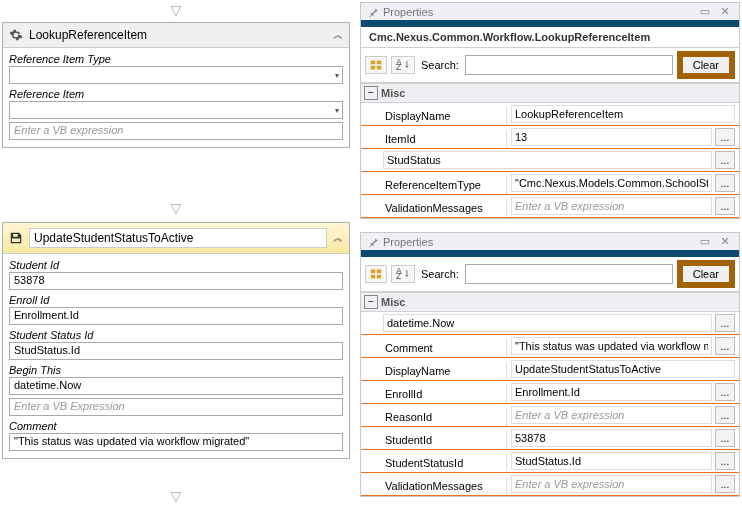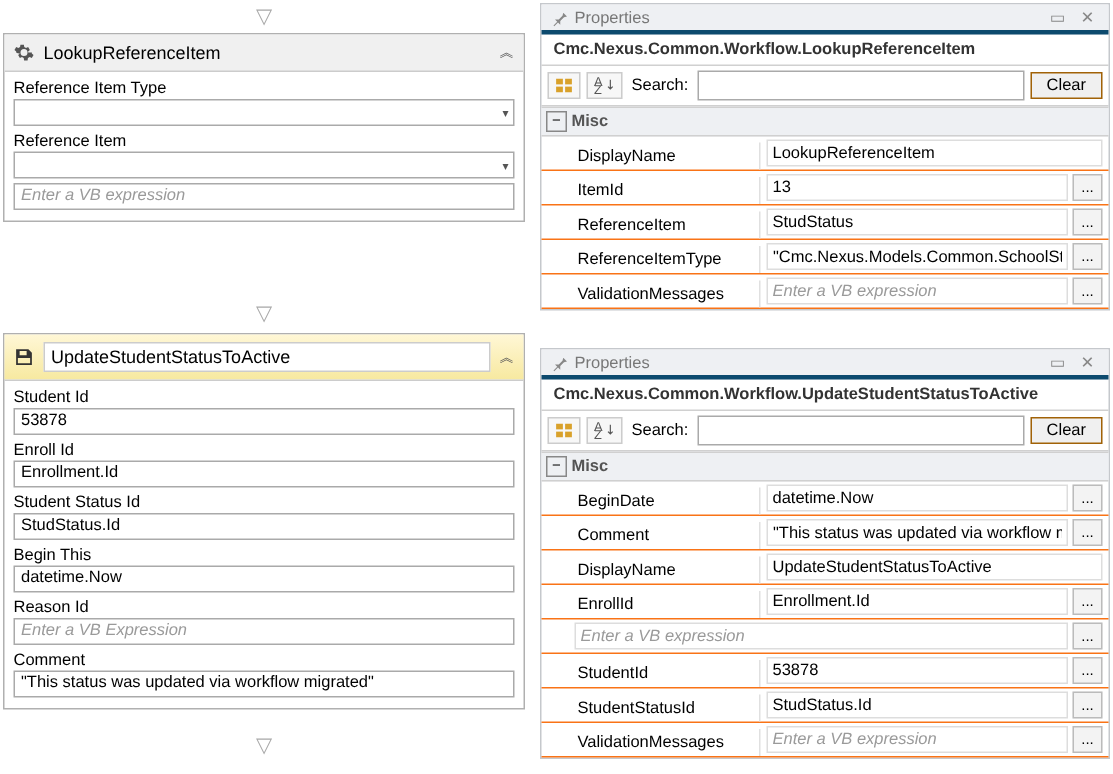--- a/index.html
+++ b/index.html
@@ -9,40 +9,40 @@
   .designer { position: absolute; left: 2px; width: 348px; }
   .flow-arrow { width: 348px; text-align: center; color: #aaa; font-size: 14px; line-height: 12px; padding: 2px 0;}
   .panel { border: 1px solid #b0b0b0; background: #fff; }
   .panel-header { display:flex; align-items:center; gap:6px; padding:5px 6px; border-bottom:1px solid #ccc; background:#f0f0f0;}
   .panel-header.gold { background: linear-gradient(#fff7d6,#f7e9a0); }
   .panel-header .title { flex:1; font-size:12px; }
   .panel-header .title-input { flex:1; font-size:12px; border:1px solid #ccc; padding:2px 4px; background:#fff;}
   .collapse-icon { font-size:10px; color:#555; }
   .panel-body { padding:4px 6px; }
   .field { margin-bottom:3px; }
-  .field-label { font-size:11px; color:#000; padding:1px 0; }
+  .field-label { font-size:11px; color:#000; padding:1px 0;font-style:italic; }
   .dropdown { border:1px solid #aaa; height:18px; display:flex; justify-content:flex-end; align-items:center; padding:0 3px; background:#fff;}
   .dropdown .caret { color:#555; font-size:8px;}
   .textbox { border:1px solid #aaa; height:18px; padding:1px 4px; background:#fff; width:100%; color:#000;}
   .textbox.placeholder { color:#9a9a9a; font-style:italic; }
   .gear-icon svg, .disk-icon svg { display:block; }
 
   
   .propwin { position:absolute; left:360px; width:380px; border:1px solid #c5c8cc; background:#fff;}
-  .propwin-title { background:#eef0f3; display:flex; align-items:center; gap:4px; padding:2px 6px; border-bottom:3px solid #0c4a6e;}
+  .propwin-title { background:#eef0f3; display:flex; align-items:center; gap:4px; padding:2px 6px; border-bottom:7px solid #0c4a6e;}
   .pin-icon { width:12px; height:12px; }
   .propwin-title .t { font-size:11px; color:#777; flex:1;}
   .winbtn { width:16px; text-align:center; color:#888; font-size:11px; }
   .qualname { padding:4px 8px; color:#333; border-bottom:1px solid #d0d0d0;font-weight:bold;}
   .prop-toolbar { display:flex; align-items:center; gap:4px; padding:3px 4px; border-bottom:1px solid #d0d0d0;}
   .tb-btn { border:1px solid #ccc; padding:2px 4px; display:flex; align-items:center; justify-content:center; background:#f7f7f7;}
   .tb-btn svg { display:block; }
   .search-label { padding:0 2px; }
   .search-input { flex:1; border:1px solid #aaa; height:20px; padding:2px 4px;}
-  .clear-btn { border:1px solid #a16207; padding:2px 10px; background:#f0f0f0;}
+  .clear-btn { border:6px solid #a16207; padding:2px 10px; background:#f0f0f0;}
   .grid { }
   .group-row { display:flex; align-items:center; background:#eef0f3; border-top:1px solid #d0d0d0; border-bottom:1px solid #d0d0d0;}
   .group-toggle { width:14px; height:14px; border:1px solid #888; margin:2px 3px; display:flex; align-items:center; justify-content:center; font-size:10px; line-height:10px;}
   .group-label { font-weight:bold; color:#555; padding:2px 0;}
   .prop-row { display:flex; align-items:flex-end; border-bottom:1px solid #f97316;}
   .gutter { width:18px; border-right:1px solid #e0e0e0;}
   .prop-name { width:128px; padding:3px 6px; border-right:1px solid #e0e0e0; color:#000;}
   .prop-val { flex:1; padding:2px 4px; display:flex; align-items:center;}
   .prop-val input { flex:1; border:1px solid #ddd; padding:2px 3px; font-size:11px; height:18px;}
   .prop-val input.ph { color:#9a9a9a; font-style:italic;}
@@ -105,21 +105,20 @@
       </div>
     <div class="field">
         <div class="field-label">Student Status Id</div>
       <div class="textbox">StudStatus.Id</div>
       </div>
     <div class="field">
         <div class="field-label">Begin This</div>
       <div class="textbox">datetime.Now</div>
       </div>
     <div class="field">
-        <div class="field-label">Reason Id</div>
       <div class="textbox placeholder">Enter a VB Expression</div>
       </div>
     <div class="field">
         <div class="field-label">Comment</div>
       <div class="textbox">"This status was updated via workflow migrated"</div>
       </div>
   </div>
 </div>
 
 <div class="designer flow-arrow" style="top:488px;position:absolute;">▽</div>
@@ -170,21 +169,20 @@
         <div class="prop-row">
           <div class="gutter"></div>
           <div class="prop-name">ItemId</div>
           <div class="prop-val">
             <input class="" value="13" style="">
             <div class="ellipsis-btn">...</div>
           </div>
         </div>
         <div class="prop-row">
           <div class="gutter"></div>
-          <div class="prop-name">ReferenceItem</div>
           <div class="prop-val">
             <input class="" value="StudStatus" style="">
             <div class="ellipsis-btn">...</div>
           </div>
         </div>
         <div class="prop-row">
           <div class="gutter"></div>
           <div class="prop-name">ReferenceItemType</div>
           <div class="prop-val">
             <input class="" value="&quot;Cmc.Nexus.Models.Common.SchoolStatus&quot;" style="">
@@ -205,21 +203,20 @@
 
 <div class="propwin" style="top:232px;">
   <div class="propwin-title">
     <svg class="pin-icon" viewBox="0 0 24 24">
         <path fill="#888" d="M14 2l8 8-4 1-5 5v5l-3-3-5 5-1-1 5-5-3-3h5l5-5 1-4z"></path>
       </svg>
     <span class="t">Properties</span>
     <span class="winbtn">▭</span>
     <span class="winbtn">✕</span>
   </div>
-  <div class="qualname">Cmc.Nexus.Common.Workflow.UpdateStudentStatusToActive</div>
   <div class="prop-toolbar">
     <div class="tb-btn">
         <svg width="12" height="12" viewBox="0 0 16 16">
           <rect x="1" y="2" width="6" height="5" fill="#d9a12a"></rect>
           <rect x="9" y="2" width="6" height="5" fill="#d9a12a"></rect>
           <rect x="1" y="9" width="6" height="5" fill="#d9a12a"></rect>
           <rect x="9" y="9" width="6" height="5" fill="#d9a12a"></rect>
         </svg>
       </div>
     <div class="tb-btn">
@@ -234,21 +231,20 @@
     <button class="clear-btn">Clear</button>
   </div>
   <div class="grid">
     <div class="group-row">
       <div class="group-toggle">−</div>
       <div class="group-label">Misc</div>
     </div>
     <div id="grid2-rows">
         <div class="prop-row">
           <div class="gutter"></div>
-          <div class="prop-name">BeginDate</div>
           <div class="prop-val">
             <input class="" value="datetime.Now" style="">
             <div class="ellipsis-btn">...</div>
           </div>
         </div>
         <div class="prop-row">
           <div class="gutter"></div>
           <div class="prop-name">Comment</div>
           <div class="prop-val">
             <input class="" value="&quot;This status was updated via workflow migrated&quot;" style="">
@@ -265,20 +261,21 @@
         <div class="prop-row">
           <div class="gutter"></div>
           <div class="prop-name">EnrollId</div>
           <div class="prop-val">
             <input class="" value="Enrollment.Id" style="">
             <div class="ellipsis-btn">...</div>
           </div>
         </div>
         <div class="prop-row">
           <div class="gutter"></div>
+          <div class="prop-name">ReasonId</div>
           <div class="prop-val">
             <input class="ph" value="Enter a VB expression" style="">
             <div class="ellipsis-btn">...</div>
           </div>
         </div>
         <div class="prop-row">
           <div class="gutter"></div>
           <div class="prop-name">StudentId</div>
           <div class="prop-val">
             <input class="" value="53878" style="">

